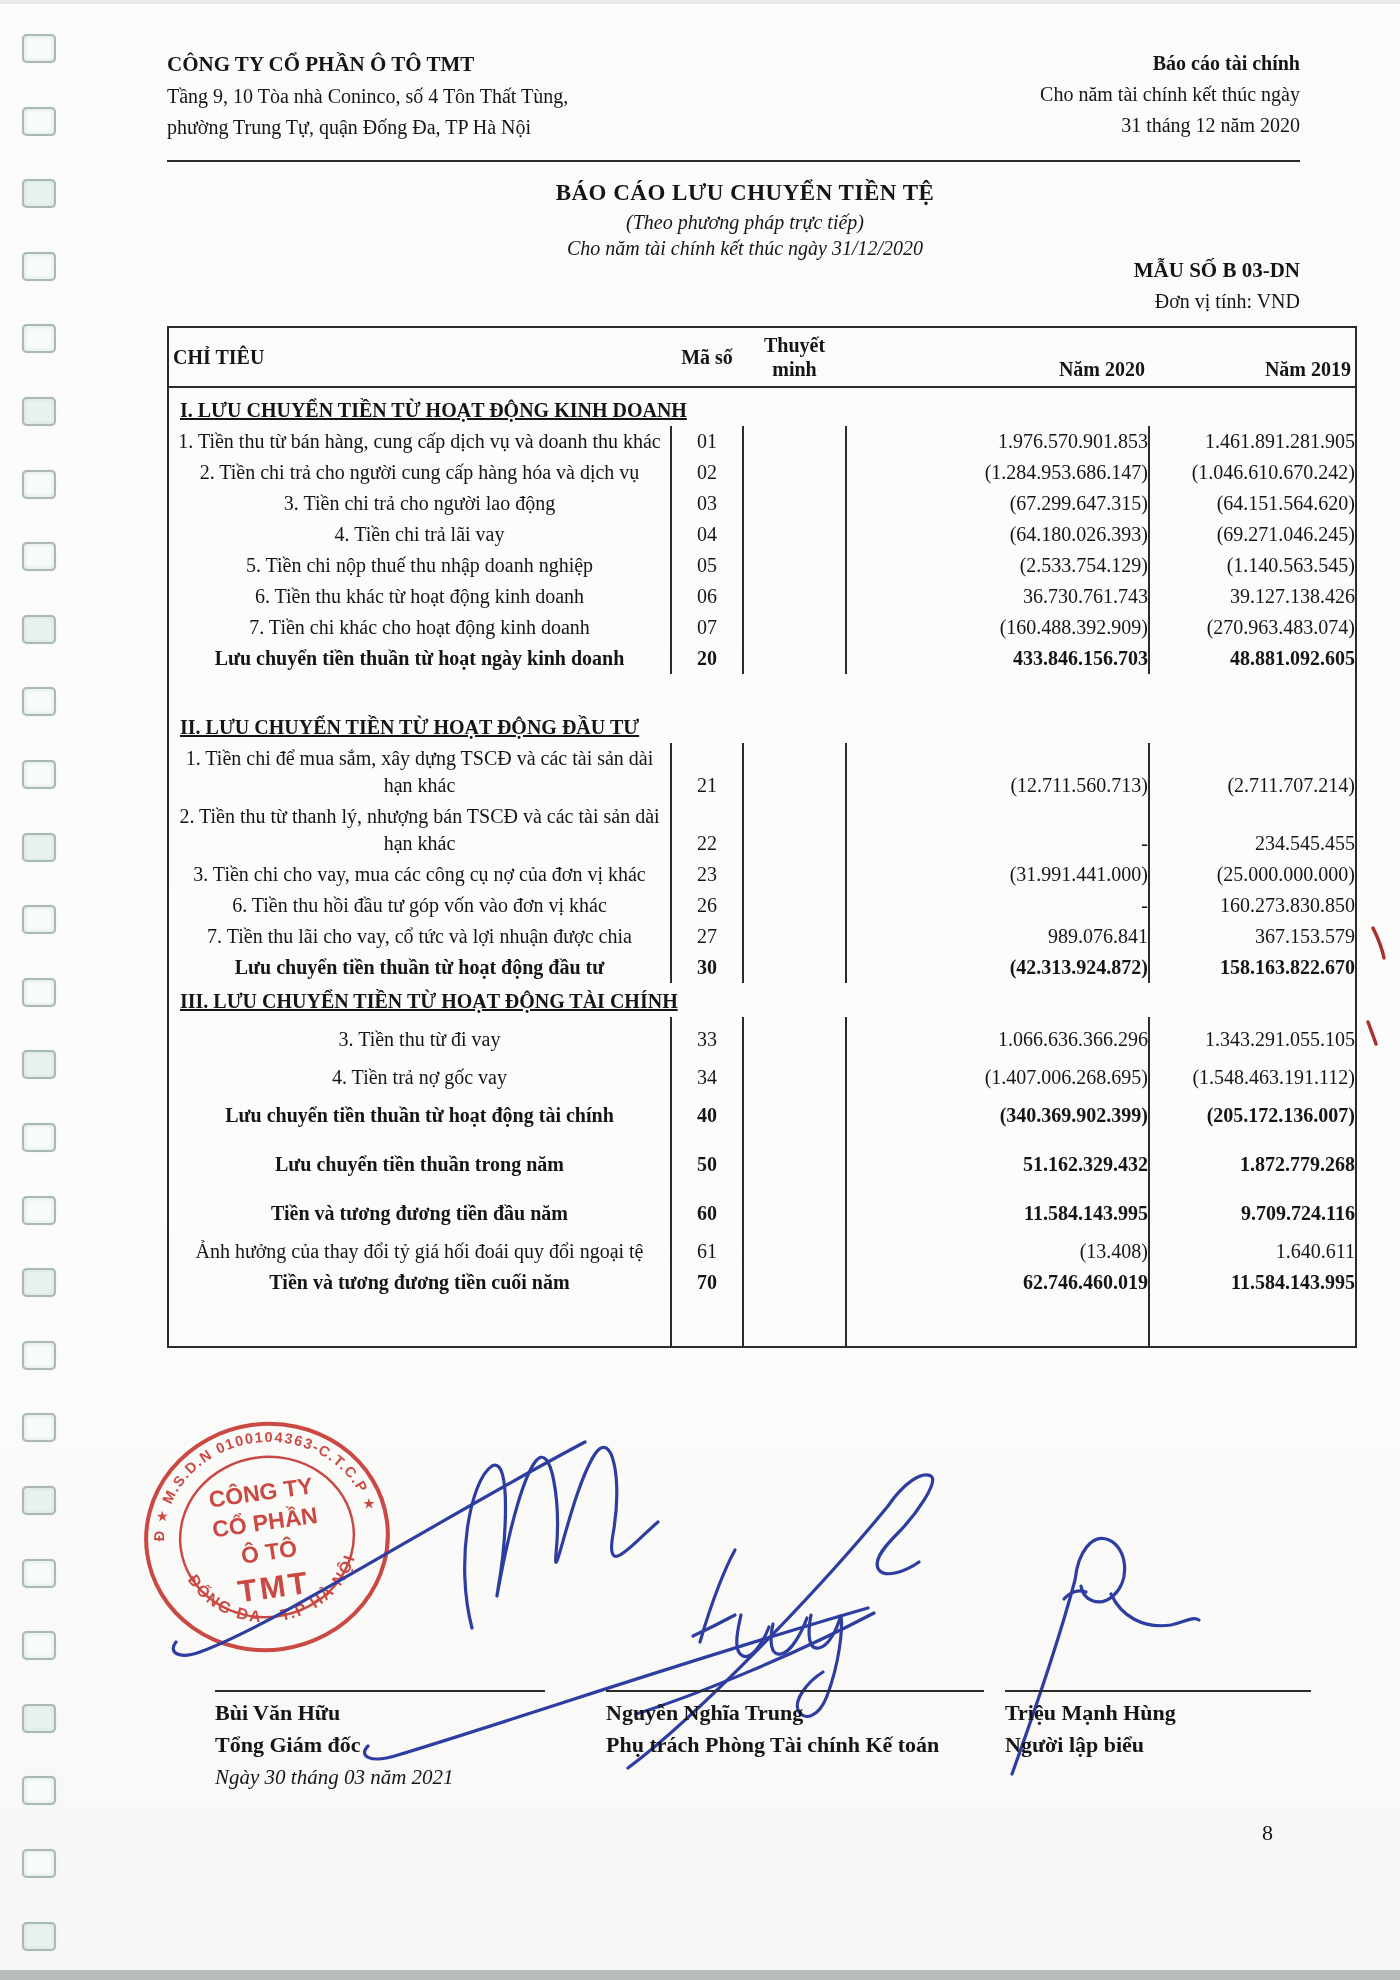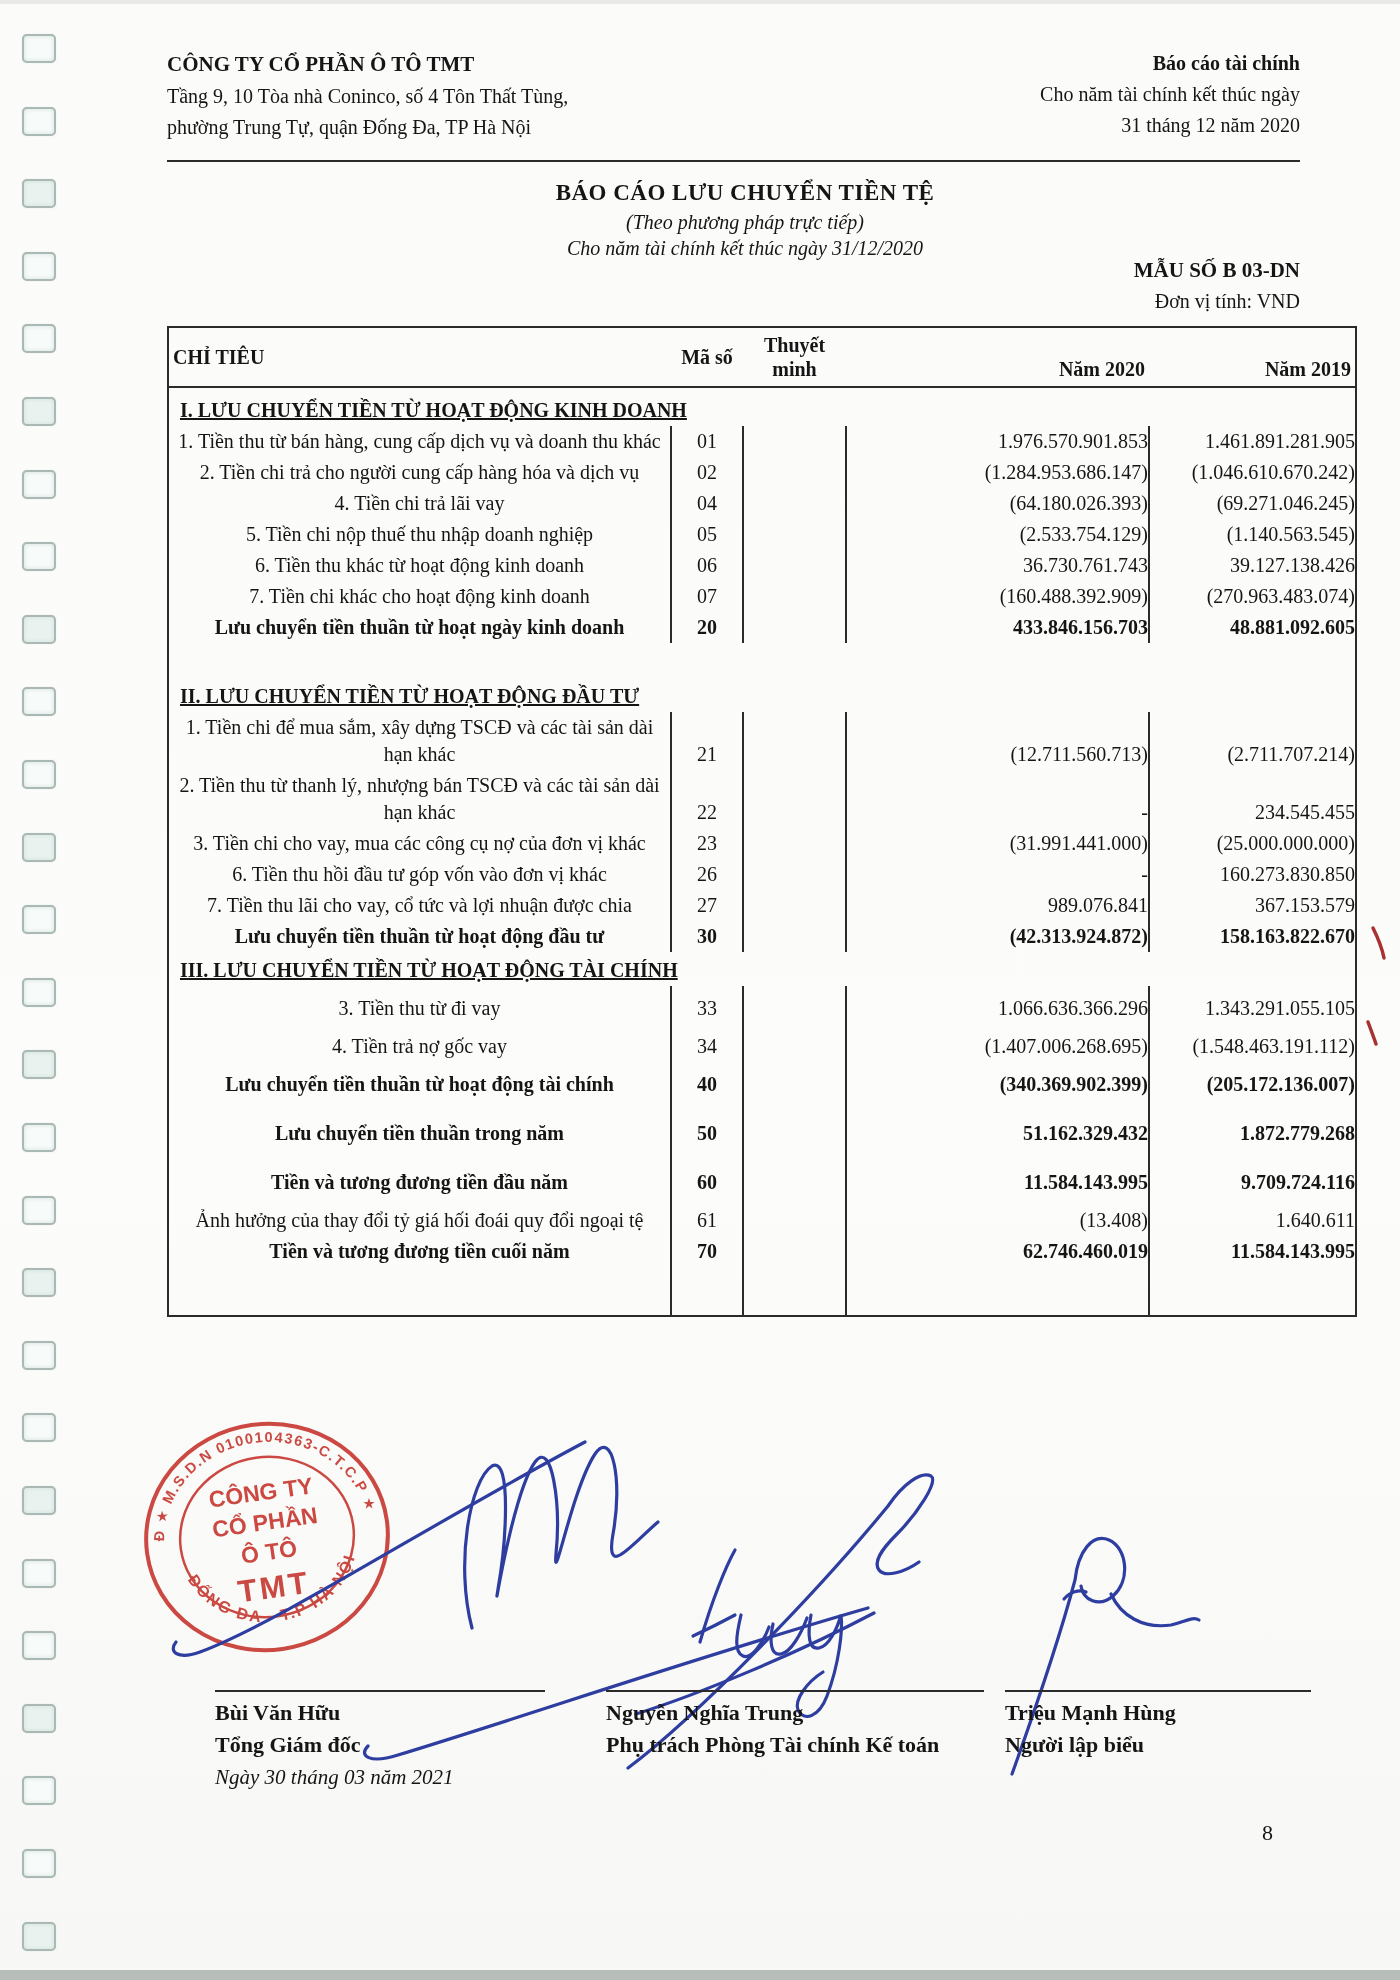--- a/index.html
+++ b/index.html
@@ -159,20 +159,27 @@
           <td class="v2019">1.461.891.281.905</td>
         </tr>
         <tr class="item">
           <td class="label">2. Tiền chi trả cho người cung cấp hàng hóa và dịch vụ</td>
           <td class="code">02</td>
           <td class="note"></td>
           <td class="v2020">(1.284.953.686.147)</td>
           <td class="v2019">(1.046.610.670.242)</td>
         </tr>
         <tr class="item">
+          <td class="label">3. Tiền chi trả cho người lao động</td>
+          <td class="code">03</td>
+          <td class="note"></td>
+          <td class="v2020">(67.299.647.315)</td>
+          <td class="v2019">(64.151.564.620)</td>
+        </tr>
+        <tr class="item">
           <td class="label">4. Tiền chi trả lãi vay</td>
           <td class="code">04</td>
           <td class="note"></td>
           <td class="v2020">(64.180.026.393)</td>
           <td class="v2019">(69.271.046.245)</td>
         </tr>
         <tr class="item">
           <td class="label">5. Tiền chi nộp thuế thu nhập doanh nghiệp</td>
           <td class="code">05</td>
           <td class="note"></td>

